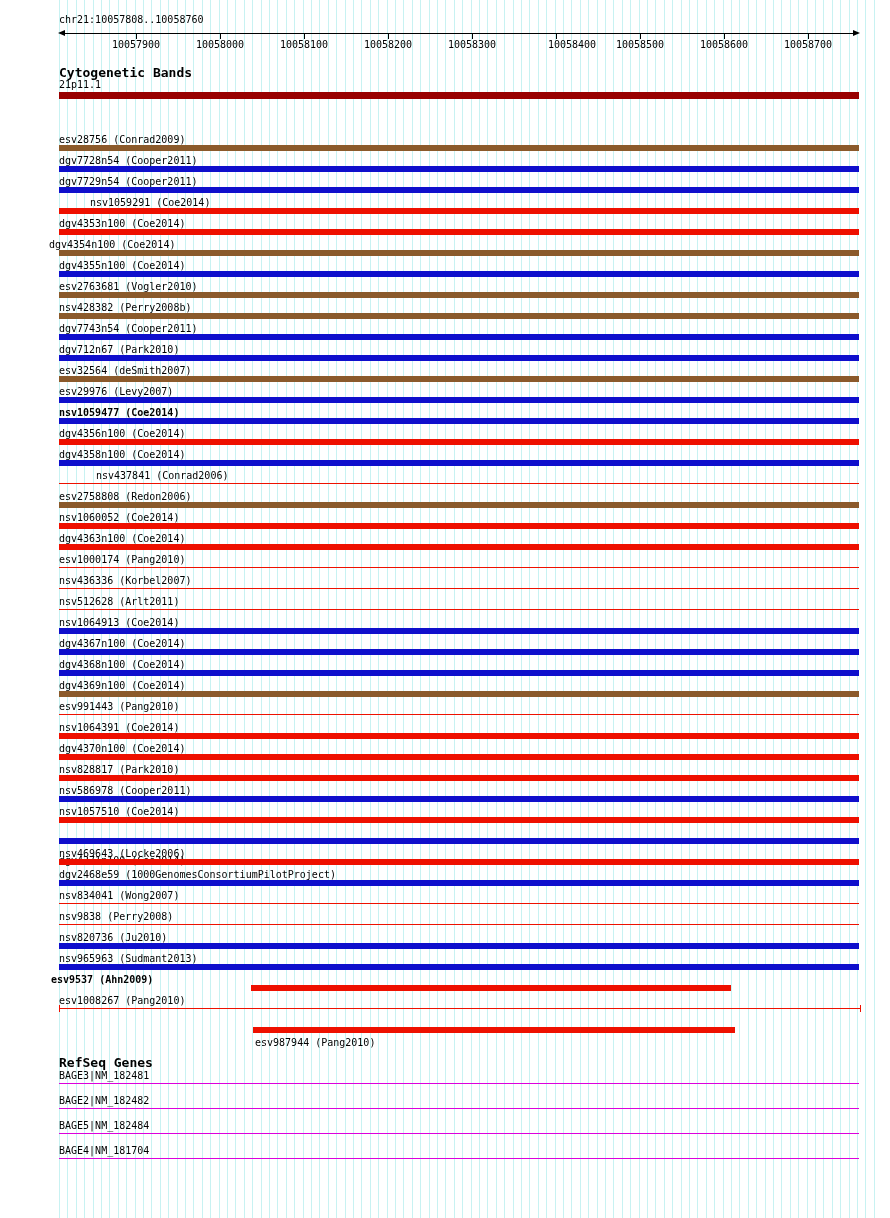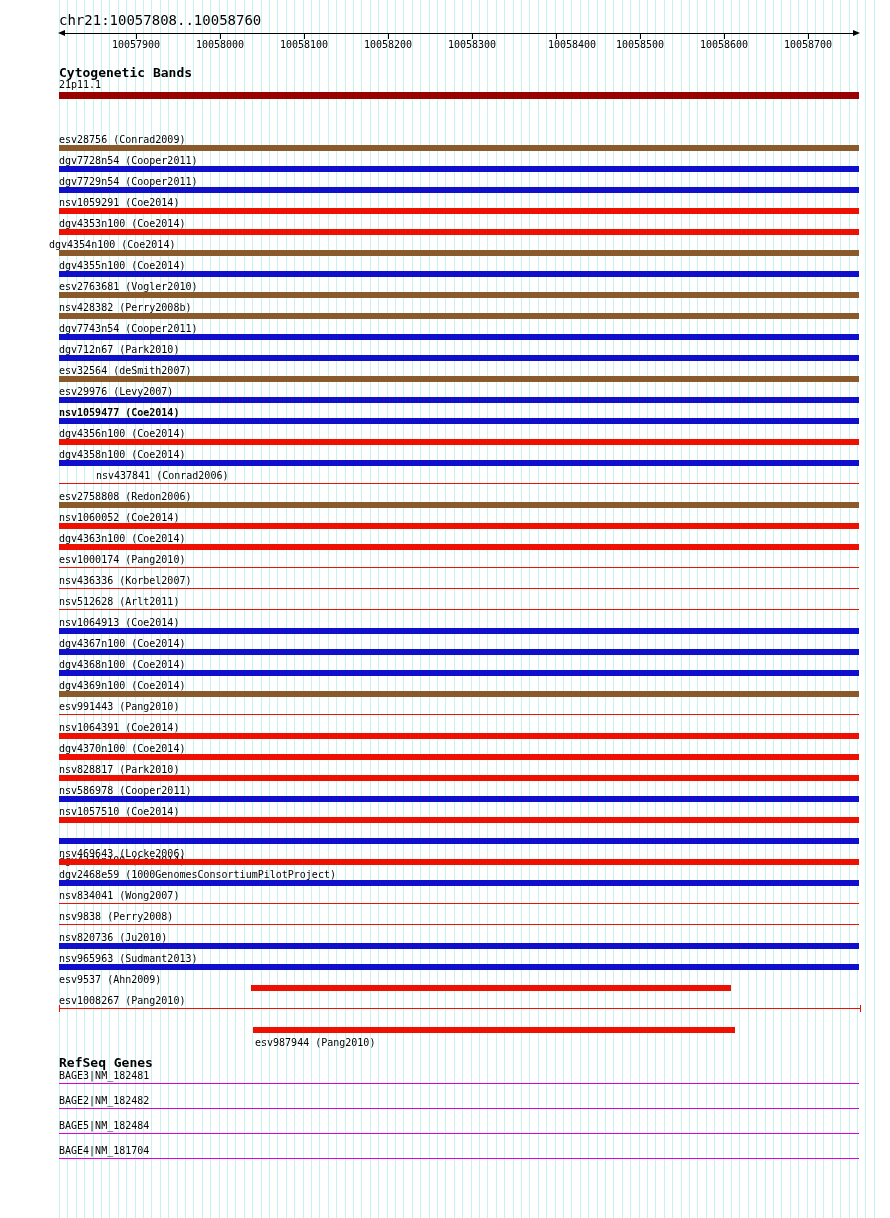--- a/index.html
+++ b/index.html
@@ -4,21 +4,21 @@
 <style>
   html,body { margin:0; padding:0; background:#ffffff; }
   .page {
     position:relative; width:890px; height:1218px; background:#ffffff;
     overflow:hidden; font-family:"DejaVu Sans Mono", monospace; color:#000;
   }
   .gridlines {
     position:absolute; left:59px; top:0; width:820px; height:1218px;
     background:repeating-linear-gradient(90deg,#c8f2f2 0,#c8f2f2 1px,transparent 1px,transparent 8.4px);
   }
-  .region-label { position:absolute; left:59px; top:14px; font-size:14px; line-height:12px; white-space:nowrap; }
+  .region-label { position:absolute; left:59px; top:14px; font-size:10px; line-height:12px; white-space:nowrap; }
   .ruler-line { position:absolute; left:64px; top:33px; width:790px; height:1px; background:#000; }
   .arrow { position:absolute; width:0; height:0; top:30px; }
   .arrow-left  { left:58px;  border-top:3.5px solid transparent; border-bottom:3.5px solid transparent; border-right:7px solid #000; }
   .arrow-right { left:853px; border-top:3.5px solid transparent; border-bottom:3.5px solid transparent; border-left:7px solid #000; }
   .ruler-tick { position:absolute; top:33px; width:1px; height:6px; background:#000; }
   .ruler-label { position:absolute; top:39px; transform:translateX(-50%); font-size:10px; line-height:12px; white-space:nowrap; }
   .heading { position:absolute; left:59px; font-weight:bold; font-size:13px; line-height:13px; white-space:nowrap; }
   .track-label { position:absolute; font-size:10px; line-height:12px; white-space:nowrap; }
   .bar { position:absolute; }
   .bar.capped { background:transparent; border-left-style:solid; border-right-style:solid; border-left-width:1px; border-right-width:1px; }
@@ -62,21 +62,21 @@
       <div class="bar" style="left: 59px; width: 800px; top: 92px; height: 7px; background: rgb(153, 0, 0);"></div>
     </div>
 
   <div id="dgv-rows">
       <div class="track-label" style="left: 59px; top: 134px;">esv28756 (Conrad2009)</div>
       <div class="bar" style="left: 59px; width: 800px; top: 145px; height: 6px; background: rgb(139, 90, 43);"></div>
       <div class="track-label" style="left: 59px; top: 155px;">dgv7728n54 (Cooper2011)</div>
       <div class="bar" style="left: 59px; width: 800px; top: 166px; height: 6px; background: rgb(15, 15, 204);"></div>
       <div class="track-label" style="left: 59px; top: 176px;">dgv7729n54 (Cooper2011)</div>
       <div class="bar" style="left: 59px; width: 800px; top: 187px; height: 6px; background: rgb(15, 15, 204);"></div>
-      <div class="track-label" style="left: 59px; top: 197px;">nsv1059291 (Coe2014)</div>
+      <div class="track-label" style="left: 59px; top: 197px; padding-left: 31px;">nsv1059291 (Coe2014)</div>
       <div class="bar" style="left: 59px; width: 800px; top: 208px; height: 6px; background: rgb(238, 16, 0);"></div>
       <div class="track-label" style="left: 59px; top: 218px;">dgv4353n100 (Coe2014)</div>
       <div class="bar" style="left: 59px; width: 800px; top: 229px; height: 6px; background: rgb(238, 16, 0);"></div>
       <div class="track-label" style="left: 49px; top: 239px;">dgv4354n100 (Coe2014)</div>
       <div class="bar" style="left: 59px; width: 800px; top: 250px; height: 6px; background: rgb(139, 90, 43);"></div>
       <div class="track-label" style="left: 59px; top: 260px;">dgv4355n100 (Coe2014)</div>
       <div class="bar" style="left: 59px; width: 800px; top: 271px; height: 6px; background: rgb(15, 15, 204);"></div>
       <div class="track-label" style="left: 59px; top: 281px;">esv2763681 (Vogler2010)</div>
       <div class="bar" style="left: 59px; width: 800px; top: 292px; height: 6px; background: rgb(139, 90, 43);"></div>
       <div class="track-label" style="left: 59px; top: 302px;">nsv428382 (Perry2008b)</div>
@@ -136,21 +136,21 @@
       <div class="track-label" style="left: 59px; top: 869px;">dgv2468e59 (1000GenomesConsortiumPilotProject)</div>
       <div class="bar" style="left: 59px; width: 800px; top: 880px; height: 6px; background: rgb(15, 15, 204);"></div>
       <div class="track-label" style="left: 59px; top: 890px;">nsv834041 (Wong2007)</div>
       <div class="bar" style="left: 59px; width: 800px; top: 903px; height: 1px; background: rgb(238, 16, 0);"></div>
       <div class="track-label" style="left: 59px; top: 911px;">nsv9838 (Perry2008)</div>
       <div class="bar" style="left: 59px; width: 800px; top: 924px; height: 1px; background: rgb(238, 16, 0);"></div>
       <div class="track-label" style="left: 59px; top: 932px;">nsv820736 (Ju2010)</div>
       <div class="bar" style="left: 59px; width: 800px; top: 943px; height: 6px; background: rgb(15, 15, 204);"></div>
       <div class="track-label" style="left: 59px; top: 953px;">nsv965963 (Sudmant2013)</div>
       <div class="bar" style="left: 59px; width: 800px; top: 964px; height: 6px; background: rgb(15, 15, 204);"></div>
-      <div class="track-label" style="left: 59px; top: 974px;">esv9537 (Ahn2009)</div>
+      <div class="track-label" style="left: 51px; top: 974px; font-weight: bold;">esv9537 (Ahn2009)</div>
       <div class="bar" style="left: 251px; width: 480px; top: 985px; height: 6px; background: rgb(238, 16, 0);"></div>
       <div class="track-label" style="left: 59px; top: 995px;">esv1008267 (Pang2010)</div>
       <div class="bar capped" style="left: 59px; width: 800px; top: 1005px; height: 7px; border-color: rgb(238, 16, 0);">
         <div class="mid" style="background: rgb(238, 16, 0);"></div>
       </div>
       <div class="track-label" style="left: 255px; top: 1016px; margin-top: 21px;">esv987944 (Pang2010)</div>
       <div class="bar" style="left: 253px; width: 482px; top: 1027px; height: 6px; background: rgb(238, 16, 0);"></div>
     </div>
 
   <div class="heading" style="top:1056px">RefSeq Genes</div>

